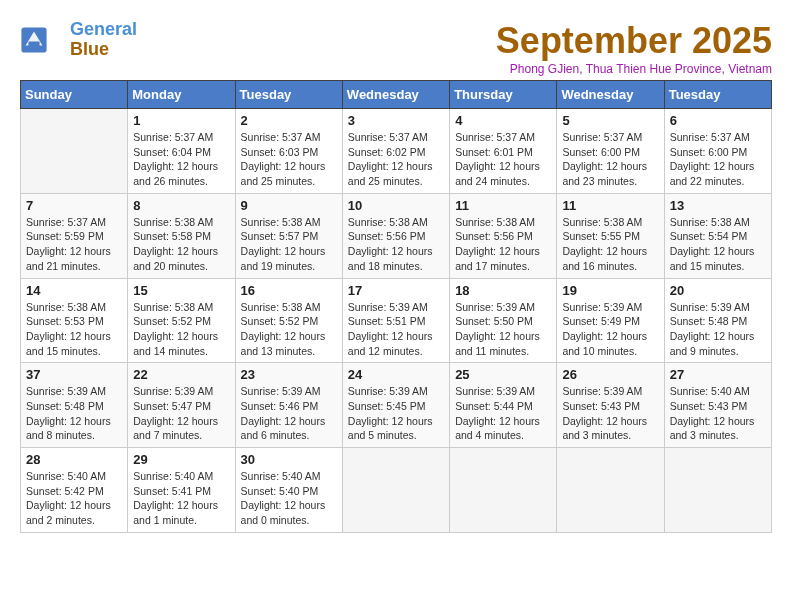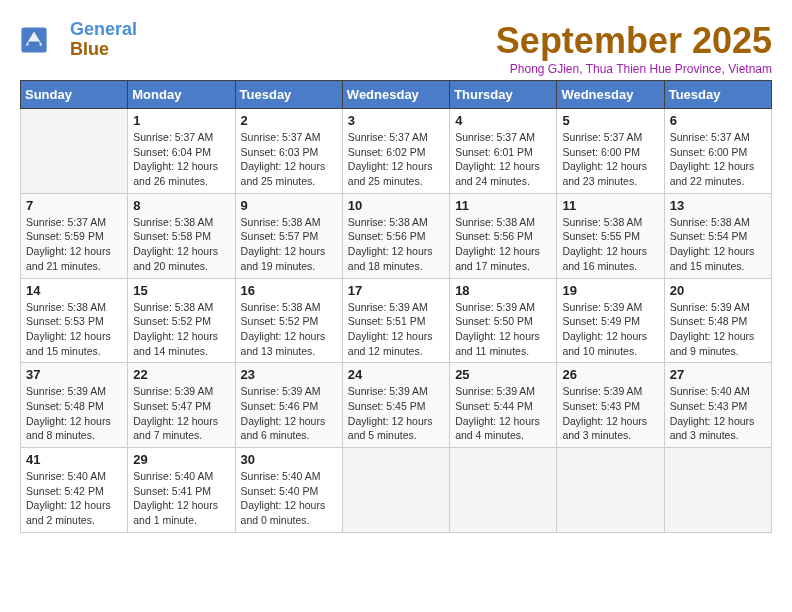--- a/index.html
+++ b/index.html
@@ -316,21 +316,21 @@
         <td>
           <span class="day-number">27</span>
           <div class="day-info" style="white-space: pre-line;">Sunrise: 5:40 AM
 Sunset: 5:43 PM
 Daylight: 12 hours
 and 3 minutes.</div>
         </td>
       </tr>
       <tr>
         <td>
-          <span class="day-number">41</span>
+          <span class="day-number">28</span>
           <div class="day-info" style="white-space: pre-line;">Sunrise: 5:40 AM
 Sunset: 5:42 PM
 Daylight: 12 hours
 and 2 minutes.</div>
         </td>
         <td>
           <span class="day-number">29</span>
           <div class="day-info" style="white-space: pre-line;">Sunrise: 5:40 AM
 Sunset: 5:41 PM
 Daylight: 12 hours

